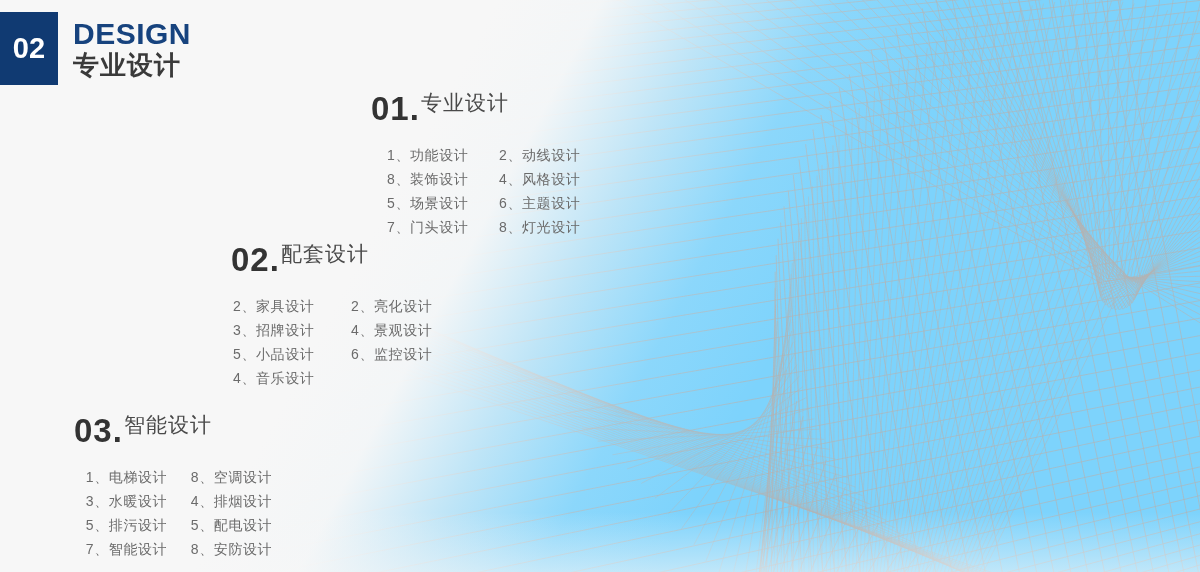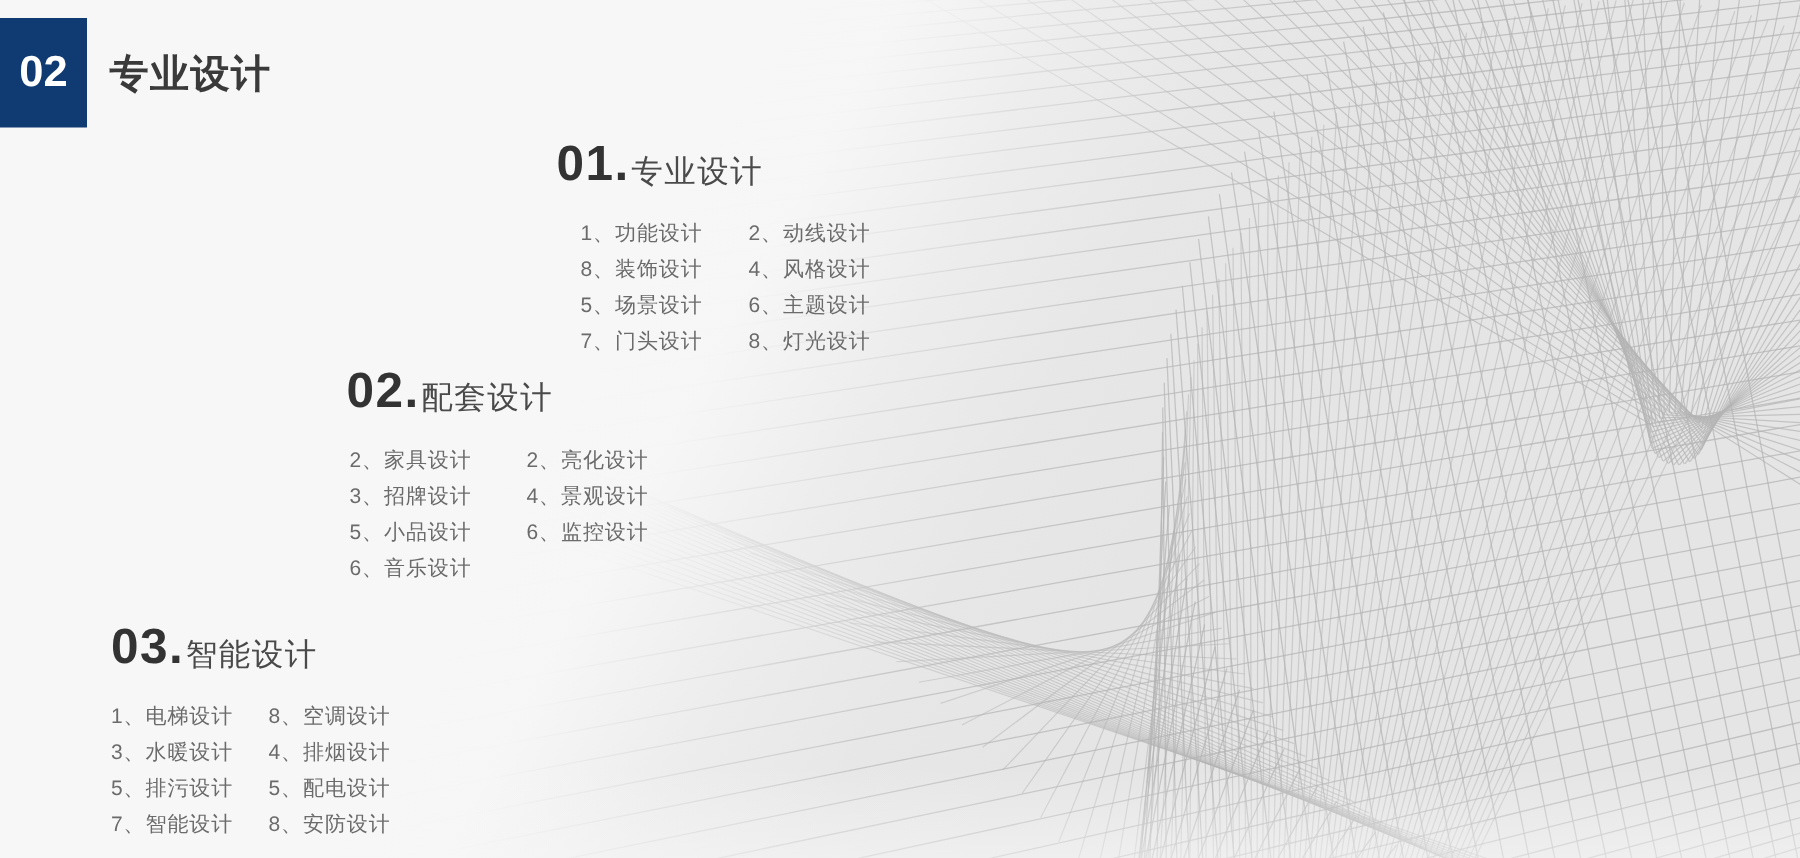--- a/index.html
+++ b/index.html
@@ -4,21 +4,21 @@
 <style>
   html, body {
     margin: 0;
     padding: 0;
     background: #ffffff;
   }
   #page {
     position: relative;
     width: 1200px;
     height: 572px;
-    background: #e5e5e5;
+    background: #7dd3fc;
     overflow: hidden;
     font-family: "Liberation Sans", "DejaVu Sans", sans-serif;
     -webkit-font-smoothing: antialiased;
   }
 
   
   #art-layer {
     position: absolute;
     inset: 0;
     width: 1200px;
@@ -97,21 +97,21 @@
     margin-top: 1px;
   }
 
   
   .section {
     position: absolute;
     z-index: 4;
   }
   .sec-head {
     display: flex;
-    align-items: flex-end;
+    align-items: flex-start;
     white-space: nowrap;
   }
   .sec-num {
     font-size: 33px;
     font-weight: bold;
     color: #333333;
     letter-spacing: 1px;
     line-height: 1;
   }
   .sec-dot {
@@ -145,21 +145,21 @@
   .sec-item:last-child { width: auto; }
 
   
   #section-01 { left: 371px; top: 92px; }
   #section-01 .sec-list { margin-left: 16px; }
   #section-02 { left: 231px; top: 243px; }
   #section-02 .sec-list { margin-left: 2px; }
   #section-02 .sec-item { width: 118px; }
   #section-03 { left: 74px; top: 414px; }
   #section-03 .sec-list { margin-left: 0px; }
-  #section-03 .sec-item { width: 105px; }
+  #section-03 .sec-item { width: 105px; text-align: center; }
 </style>
 </head>
 <body>
 
 <div id="page">
 
   <div id="art-layer">
     <svg id="art-svg" viewBox="0 0 1200 572" preserveAspectRatio="none">
         <g>
           <line x1="1022.93" y1="-36.63" x2="371.00" y2="-36.12" stroke="#b4b4b4" stroke-width="0.85" opacity="0.75"></line>
@@ -462,20 +462,21 @@
           <line x1="1241.02" y1="40.78" x2="484.48" y2="1600.93" stroke="#b4b4b4" stroke-width="0.8" opacity="0.55"></line>
         </g>
       </svg>
   </div>
   <div id="art-sheen"></div>
   <div id="art-fade-bottom"></div>
 
   <div id="header">
     <div id="num-badge">02</div>
     <div id="header-text">
+      <div id="title-en">DESIGN</div>
       <div id="title-cn">专业设计</div>
     </div>
   </div>
 
   <div class="section" id="section-01">
     <div class="sec-head">
       <span class="sec-num">01</span>
       <span class="sec-dot">.</span>
       <span class="sec-sub">专业设计</span>
     </div>
@@ -512,21 +513,21 @@
       </div>
       <div class="sec-row">
         <span class="sec-item">3、招牌设计</span>
         <span class="sec-item">4、景观设计</span>
       </div>
       <div class="sec-row">
         <span class="sec-item">5、小品设计</span>
         <span class="sec-item">6、监控设计</span>
       </div>
       <div class="sec-row">
-        <span class="sec-item">6、音乐设计</span>
+        <span class="sec-item">4、音乐设计</span>
         <span class="sec-item"></span>
       </div>
     </div>
   </div>
 
   <div class="section" id="section-03">
     <div class="sec-head">
       <span class="sec-num">03</span>
       <span class="sec-dot">.</span>
       <span class="sec-sub">智能设计</span>

